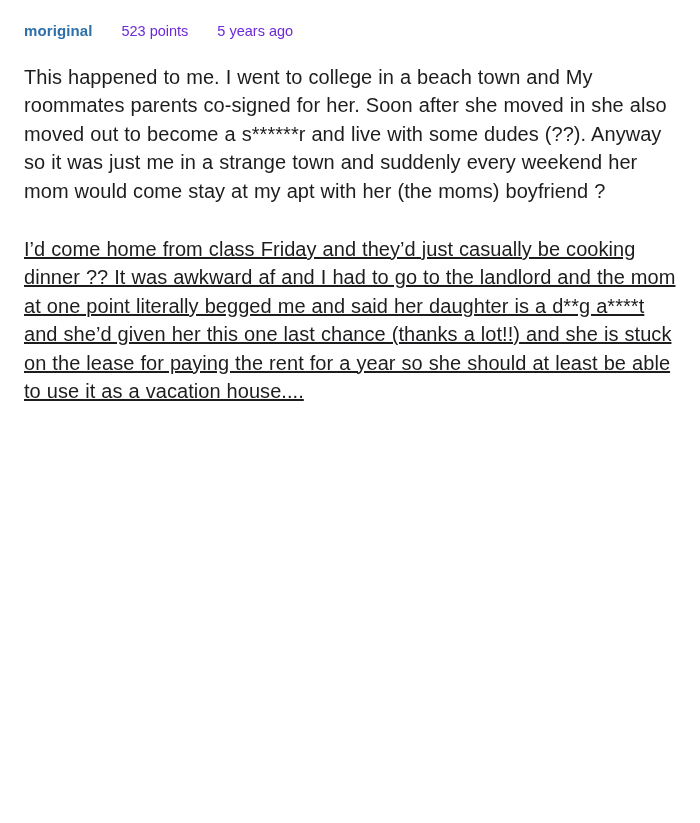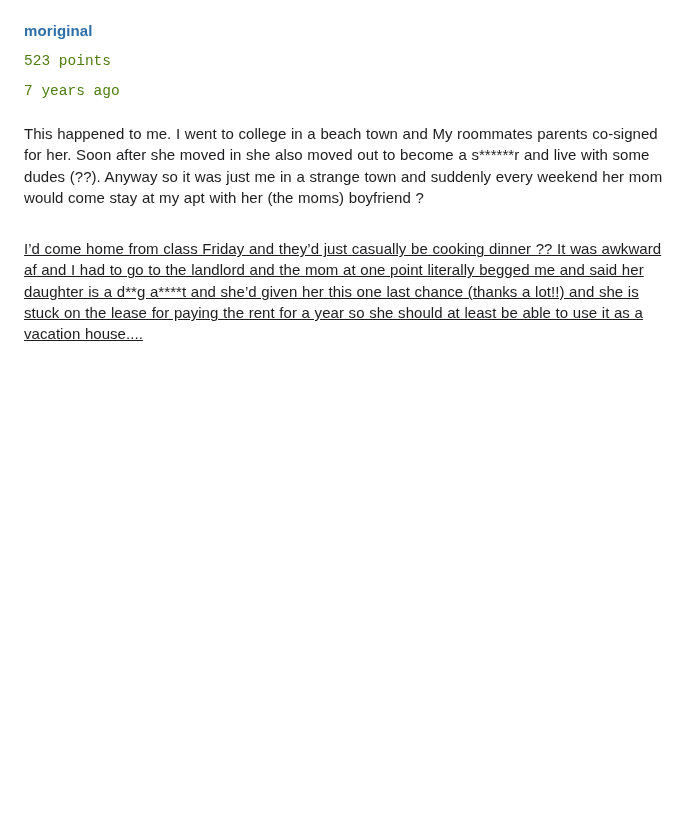--- a/index.html
+++ b/index.html
@@ -17,38 +17,36 @@
   .comment {
     box-sizing: border-box;
     width: 700px;
     height: 823px;
     padding: 22px 24px 0 24px;
     background: #ffffff;
   }
   .meta-row {
     display: flex;
     align-items: baseline;
-    gap: 14px;
+    gap: 29px;
     margin-bottom: 2px;
     white-space: nowrap;
-    flex-direction: column;
   }
   .author {
     font-size: 15px;
     font-weight: bold;
     color: #2d6fa8;
     letter-spacing: 0.1px;
   }
   .points, .timestamp {
     font-size: 14.5px;
-    color: #4d7c0f;
-    font-family: Liberation Mono, monospace;
+    color: #6d28d9;
   }
   .body-text {
-    font-size: 15px;
+    font-size: 20px;
     line-height: 1.42;
     color: #1d1d1f;
     letter-spacing: 0.05px;
     word-spacing: 0.4px;
     margin-top: 24px;
   }
   .body-text p {
     margin: 0;
   }
   .body-text p.spaced {
@@ -57,21 +55,21 @@
   }
 </style>
 </head>
 <body>
 
 <div class="comment">
 
   <div class="meta-row">
     <span class="author">moriginal</span>
     <span class="points">523 points</span>
-    <span class="timestamp">7 years ago</span>
+    <span class="timestamp">5 years ago</span>
   </div>
 
   <div class="body-text">
     <p>This happened to me. I went to college in a beach town and My roommates parents co-signed for her. Soon after she moved in she also moved out to become a s******r and live with some dudes (??). Anyway so it was just me in a strange town and suddenly every weekend her mom would come stay at my apt with her (the moms) boyfriend ?</p>
     <p class="spaced">I’d come home from class Friday and they’d just casually be cooking dinner ?? It was awkward af and I had to go to the landlord and the mom at one point literally begged me and said her daughter is a d**g a****t and she’d given her this one last chance (thanks a lot!!) and she is stuck on the lease for paying the rent for a year so she should at least be able to use it as a vacation house....</p>
   </div>
 
 </div>
 
 </body></html>

